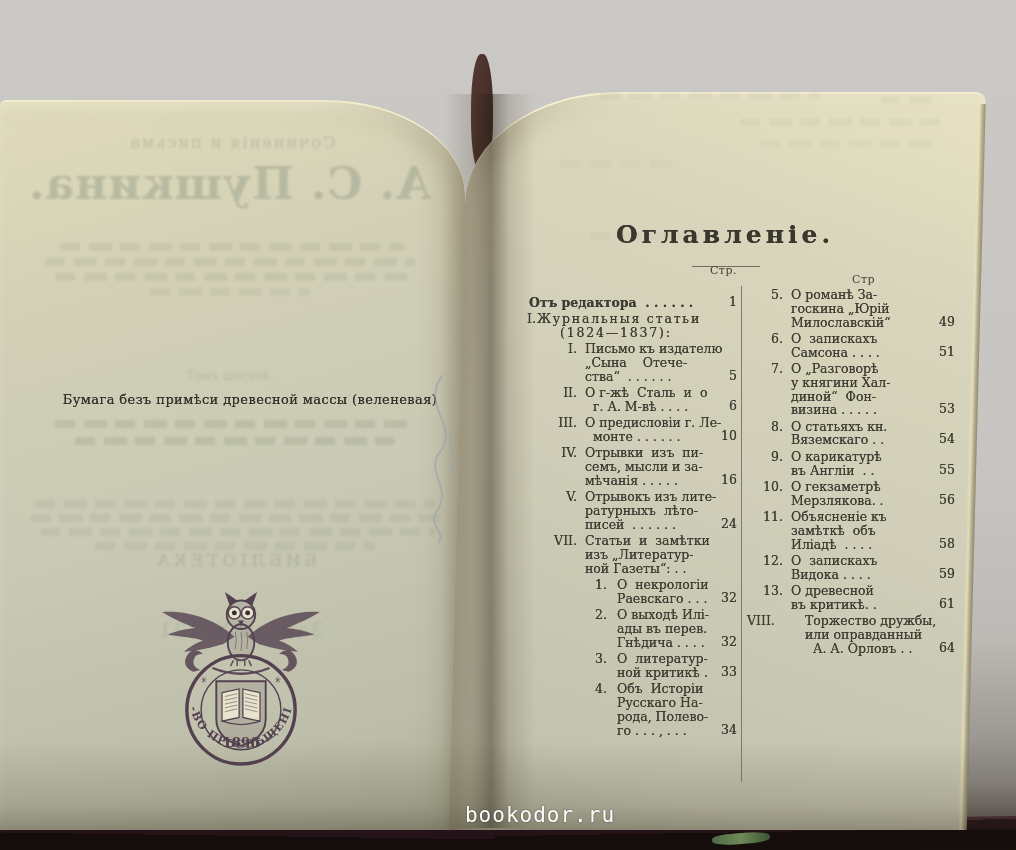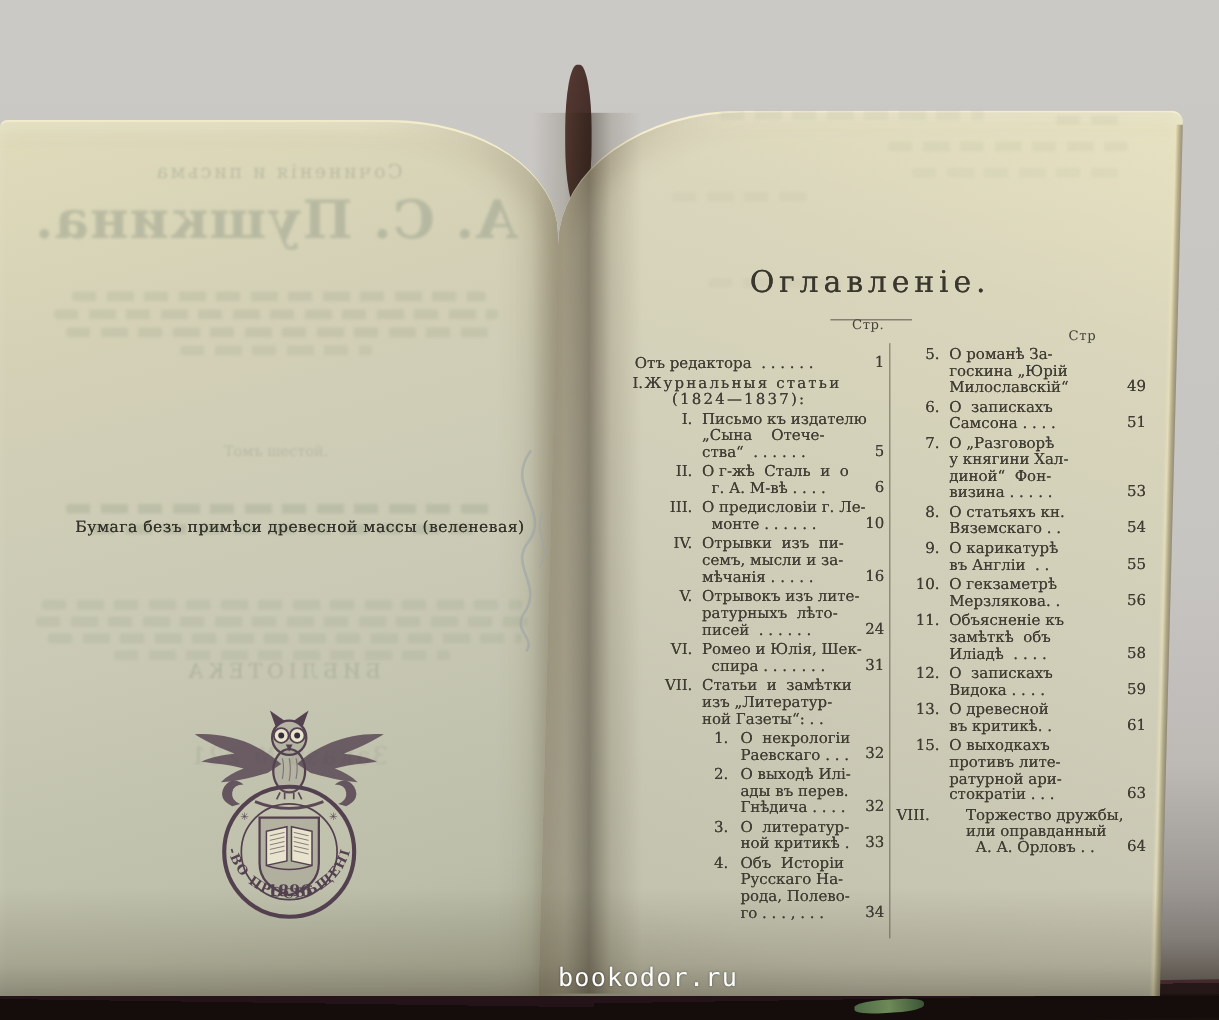--- a/index.html
+++ b/index.html
@@ -42,41 +42,41 @@
      opacity:.38;filter:blur(1px);}
   .lp-title{left:10px;top:158px;width:440px;text-align:center;font-size:44px;font-weight:bold;
      opacity:.42;filter:blur(1.3px);letter-spacing:1px;}
   .lp-volume{left:10px;top:369px;width:440px;text-align:center;font-size:12px;opacity:.34;filter:blur(.8px);}
   .lp-library{left:15px;top:550px;width:440px;text-align:center;font-size:17px;letter-spacing:4px;
      opacity:.4;filter:blur(1px);}
   .lp-order{left:30px;top:618px;width:420px;text-align:center;font-size:20px;letter-spacing:2px;
      opacity:.3;filter:blur(1px);}
   
   .paper-note{position:absolute;left:20px;top:392px;width:460px;text-align:center;z-index:2;
-     font-size:13px;letter-spacing:.4px;color:#33312a;text-shadow:0 0 .4px rgba(50,46,38,.9);margin-top:40px;}
+     font-size:13px;letter-spacing:.4px;color:#33312a;text-shadow:0 0 .4px rgba(50,46,38,.9);}
   
   .stamp{position:absolute;left:146px;top:580px;width:190px;height:195px;z-index:2;opacity:.92;}
   
   .pencil{position:absolute;left:408px;top:368px;z-index:2;opacity:.55;filter:blur(.4px);}
   
   .toc-title{position:absolute;left:560px;top:220px;width:330px;text-align:center;z-index:4;
-     font-size:25px;font-weight:400;letter-spacing:4px;color:#3a372e;text-shadow:0 0 .5px rgba(55,50,40,.9);}
+     font-size:25px;font-weight:700;letter-spacing:4px;color:#3a372e;text-shadow:0 0 .5px rgba(55,50,40,.9);}
   .toc-rule{position:absolute;left:692px;top:266px;width:68px;height:1px;background:#6f6d5e;z-index:4;}
   .col-head{position:absolute;z-index:4;font-size:11px;color:#45423a;letter-spacing:.5px;}
   .col-head.left{left:637px;top:264px;width:100px;text-align:right;}
-  .col-head.right{left:852px;top:273px;width:100px;text-align:center;}
+  .col-head.right{left:852px;top:273px;width:100px;text-align:left;}
   .toc-col{position:absolute;z-index:4;font-size:12.5px;color:#3f3c33;text-shadow:0 0 .45px rgba(58,53,43,.85);}
   .toc-col.colL{left:527px;top:296px;width:210px;}
   .toc-col.colR{left:747px;top:288px;width:208px;}
   .toc-divider{position:absolute;left:741px;top:286px;width:1px;height:496px;background:rgba(100,96,82,.75);z-index:4;}
   .toc-row{position:relative;margin-bottom:2.5px;}
   .toc-num{position:absolute;left:0;top:0;text-align:right;line-height:13.8px;}
   .toc-text{display:block;white-space:pre;line-height:13.8px;}
   .toc-page{position:absolute;right:0;bottom:1px;line-height:13.8px;}
-  .toc-row.top .toc-text{margin-left:2px;}
+  .toc-row.top .toc-text{margin-left:2px;font-weight:bold;}
   .toc-row.section .toc-num{width:16px;text-align:left;}
   .toc-row.section .toc-text{margin-left:10px;letter-spacing:1.8px;}
   .toc-row.roman .toc-num{width:50px;}
   .toc-row.roman .toc-text{margin-left:58px;}
   .toc-row.arabic .toc-num{width:80px;}
   .toc-row.arabic .toc-text{margin-left:90px;}
   .toc-row.num2 .toc-num{width:36px;}
   .toc-row.num2 .toc-text{margin-left:44px;}
   .toc-row.wide .toc-num{width:40px;text-align:left;}
   .toc-row.wide .toc-text{margin-left:58px;}
@@ -215,26 +215,20 @@
         <span class="toc-page">16</span>
       </div>
       <div class="toc-row roman">
         <span class="toc-num">V.</span>
         <span class="toc-text">Отрывокъ изъ лите-
 ратурныхъ  лѣто-
 писей  . . . . . .</span>
         <span class="toc-page">24</span>
       </div>
       <div class="toc-row roman">
-        <span class="toc-num">VI.</span>
-        <span class="toc-text">Ромео и Юлія, Шек-
-  спира . . . . . . .</span>
-        <span class="toc-page">31</span>
-      </div>
-      <div class="toc-row roman">
         <span class="toc-num">VII.</span>
         <span class="toc-text">Статьи  и  замѣтки
 изъ „Литератур-
 ной Газеты“: . .</span>
         <span class="toc-page"></span>
       </div>
       <div class="toc-row arabic">
         <span class="toc-num">1.</span>
         <span class="toc-text">О  некрологіи
 Раевскаго . . .</span>
@@ -314,28 +308,20 @@
         <span class="toc-text">О  запискахъ
 Видока . . . .</span>
         <span class="toc-page">59</span>
       </div>
       <div class="toc-row num2">
         <span class="toc-num">13.</span>
         <span class="toc-text">О древесной
 въ критикѣ. .</span>
         <span class="toc-page">61</span>
       </div>
-      <div class="toc-row num2">
-        <span class="toc-num">15.</span>
-        <span class="toc-text">О выходкахъ
-противъ лите-
-ратурной ари-
-стократіи . . .</span>
-        <span class="toc-page">63</span>
-      </div>
       <div class="toc-row wide">
         <span class="toc-num">VIII.</span>
         <span class="toc-text">Торжество дружбы,
 или оправданный
   А. А. Орловъ . .</span>
         <span class="toc-page">64</span>
       </div>
     </div>
 
   <div class="watermark">bookodor.ru</div>

